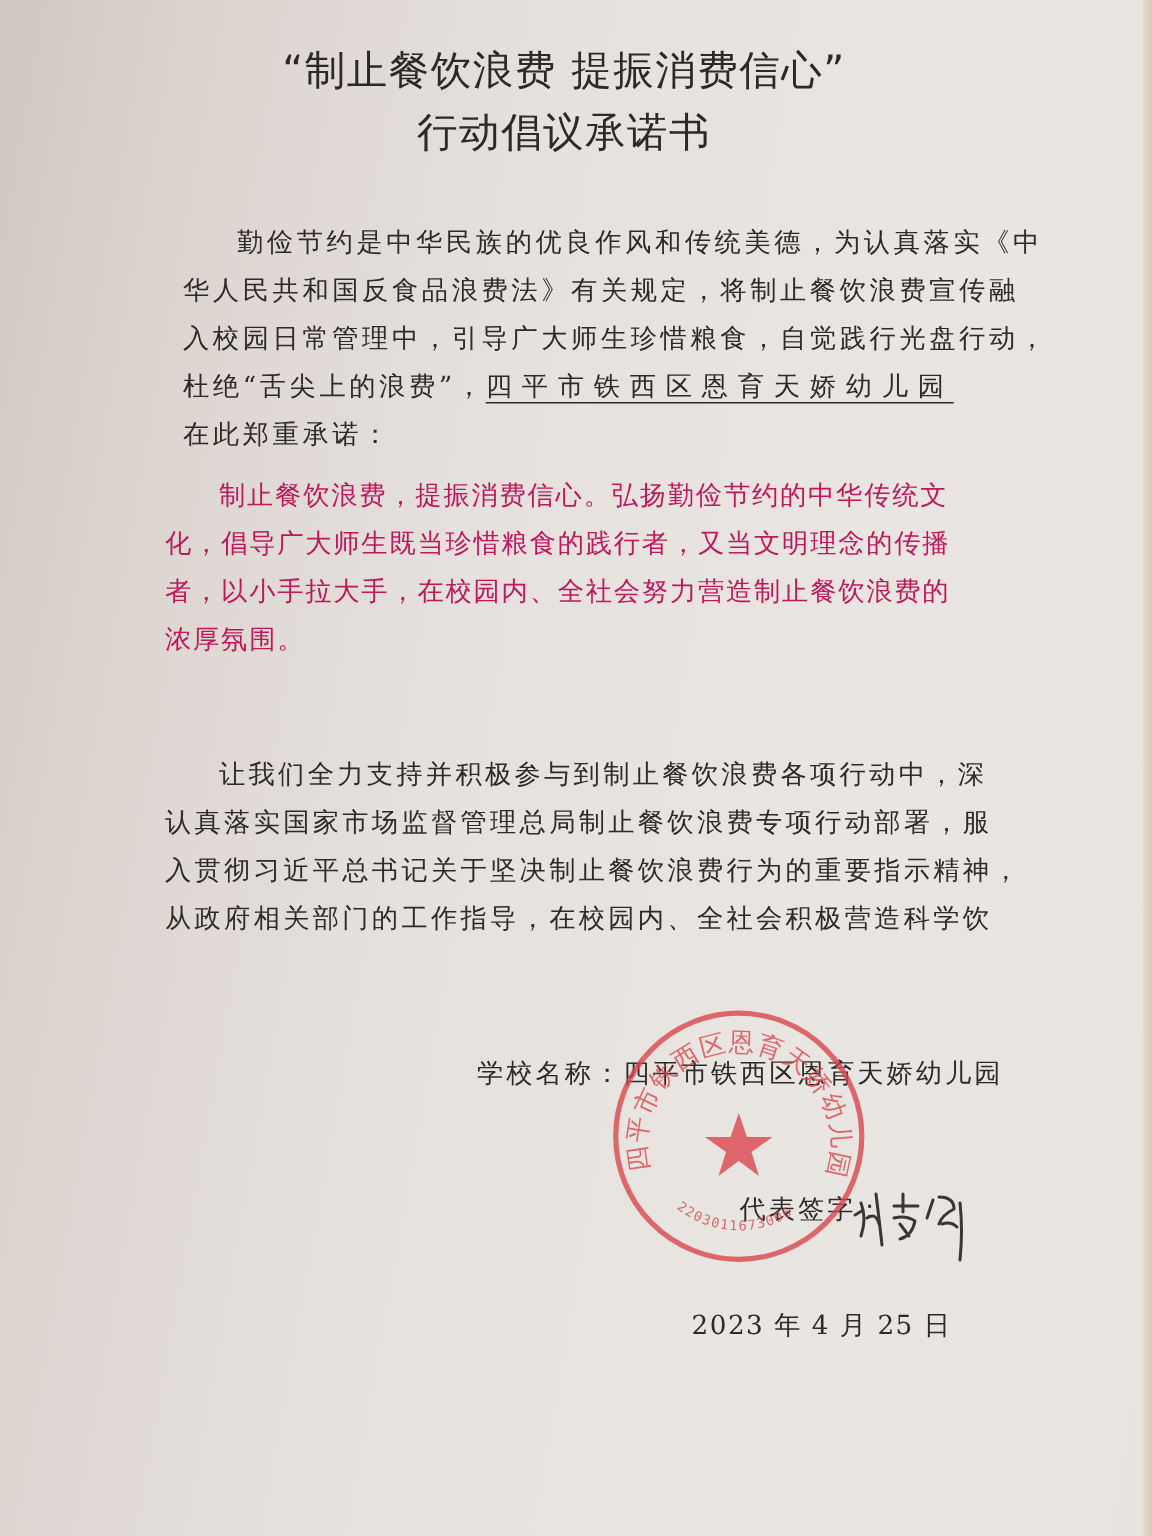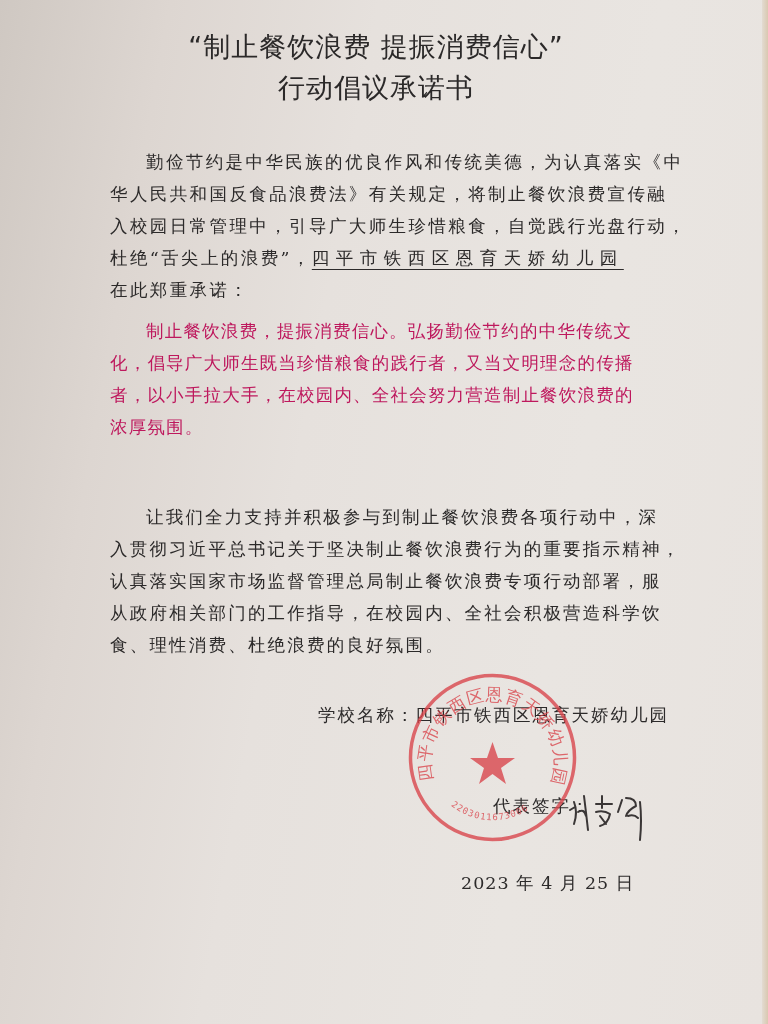--- a/index.html
+++ b/index.html
@@ -20,21 +20,21 @@
     }
     .title.l1 { top: 29px; }
     .title.l2 { top: 70px; }
     .para {
       position: absolute; left: 110px; width: 560px;
       font-size: 17.5px; line-height: 32px; letter-spacing: 2.4px;
       text-align: justify;
     }
     .para .line { display: block; white-space: nowrap; height: 32px; }
     .para .indent { padding-left: 36px; }
-    .p1 { top: 146px; }
+    .p1 { top: 146px; margin-left: 12px; }
     .p2 { top: 316px; font-family: Liberation Mono, monospace; font-size: 17.5px; line-height: 32px; letter-spacing: 1.2px; color: #be185d; }
     .p3 { top: 501px; letter-spacing: 2.2px; }
     .underline { text-decoration: underline; text-underline-offset: 5px; letter-spacing: 6.5px; }
     .sig-row {
       position: absolute; font-size: 17.5px; letter-spacing: 2px; white-space: nowrap;
     }
     .school { left: 318px; top: 703px; }
     .rep { left: 493px; top: 794px; text-align: right; }
     .date { left: 461px; top: 871px; letter-spacing: 1px; }
     .stamp {
@@ -63,24 +63,23 @@
 
 <div class="para p2">
   <span class="line indent">制止餐饮浪费，提振消费信心。弘扬勤俭节约的中华传统文</span>
   <span class="line">化，倡导广大师生既当珍惜粮食的践行者，又当文明理念的传播</span>
   <span class="line">者，以小手拉大手，在校园内、全社会努力营造制止餐饮浪费的</span>
   <span class="line">浓厚氛围。</span>
 </div>
 
 <div class="para p3">
   <span class="line indent">让我们全力支持并积极参与到制止餐饮浪费各项行动中，深</span>
+  <span class="line">认真落实国家市场监督管理总局制止餐饮浪费专项行动部署，服</span>
   <span class="line">入贯彻习近平总书记关于坚决制止餐饮浪费行为的重要指示精神，</span>
-  <span class="line">认真落实国家市场监督管理总局制止餐饮浪费专项行动部署，服</span>
   <span class="line">从政府相关部门的工作指导，在校园内、全社会积极营造科学饮</span>
-  <span class="line">食、理性消费、杜绝浪费的良好氛围。</span>
 </div>
 
 <div class="sig-row school">
   <span>学校名称：</span><span>四平市铁西区恩育天娇幼儿园</span>
 </div>
 
 <div class="sig-row rep">
   <span>代表签字：</span>
 </div>
 

